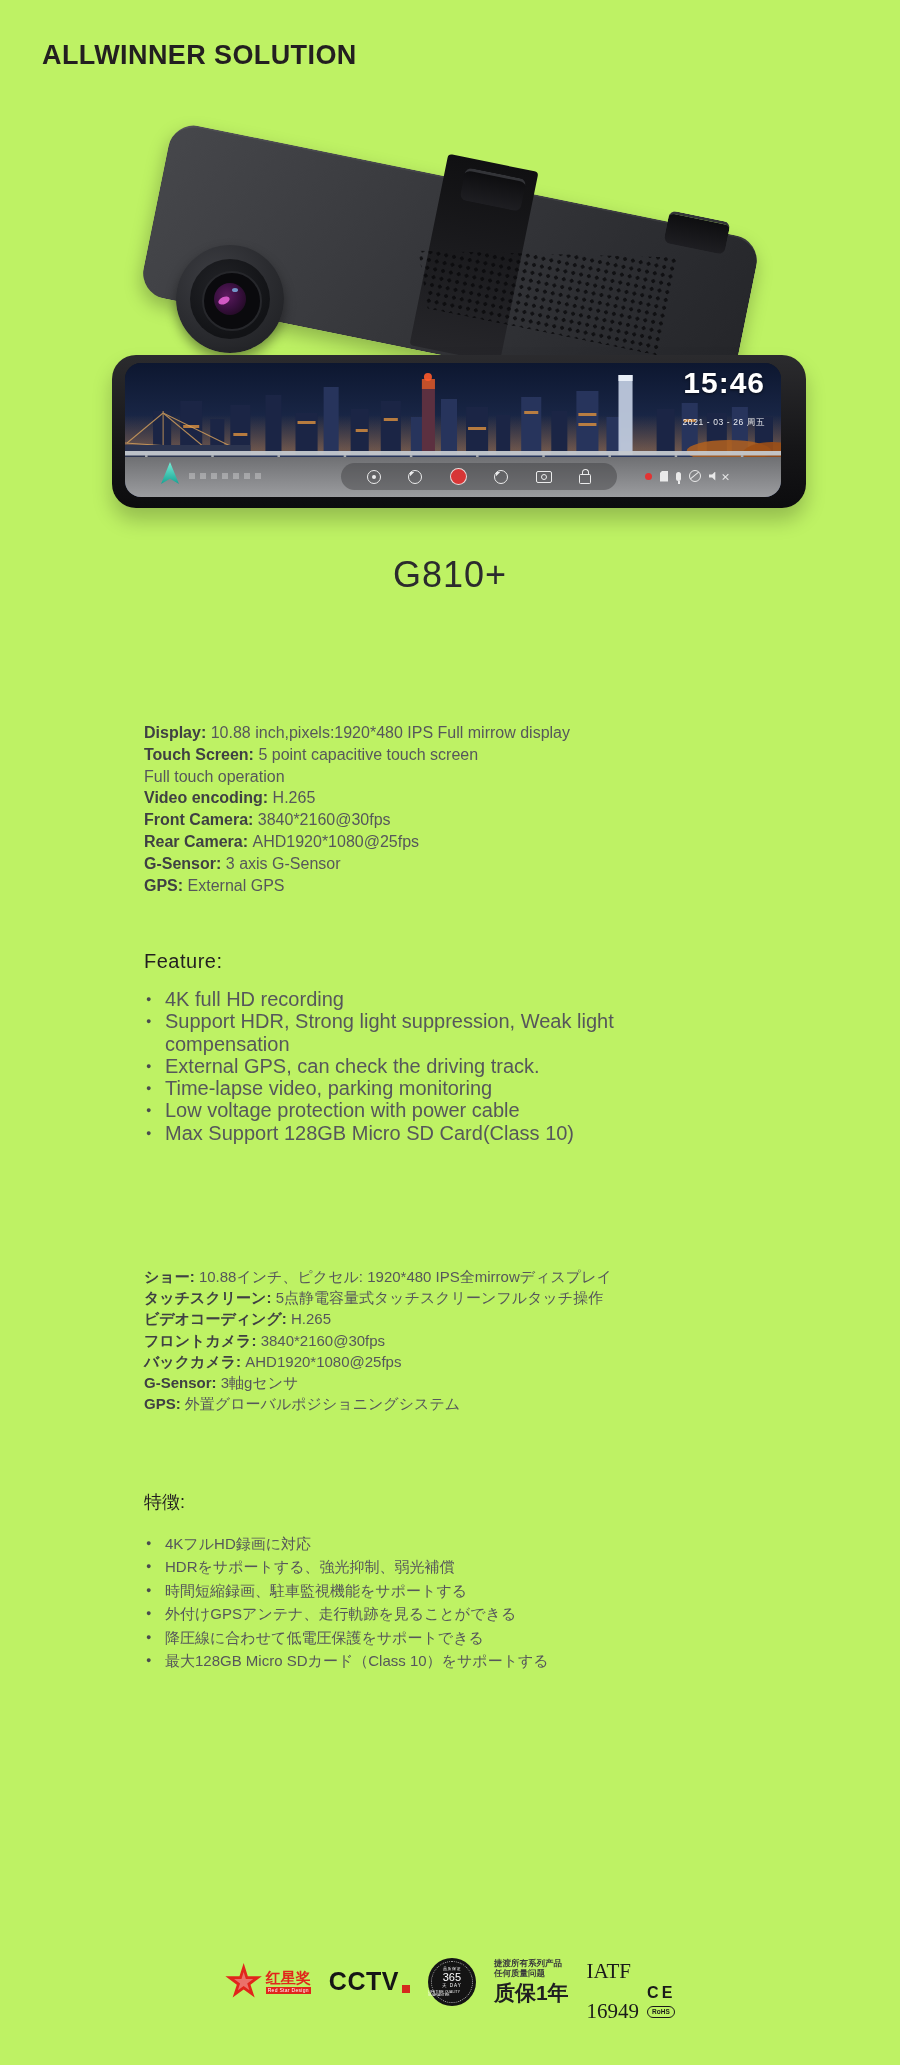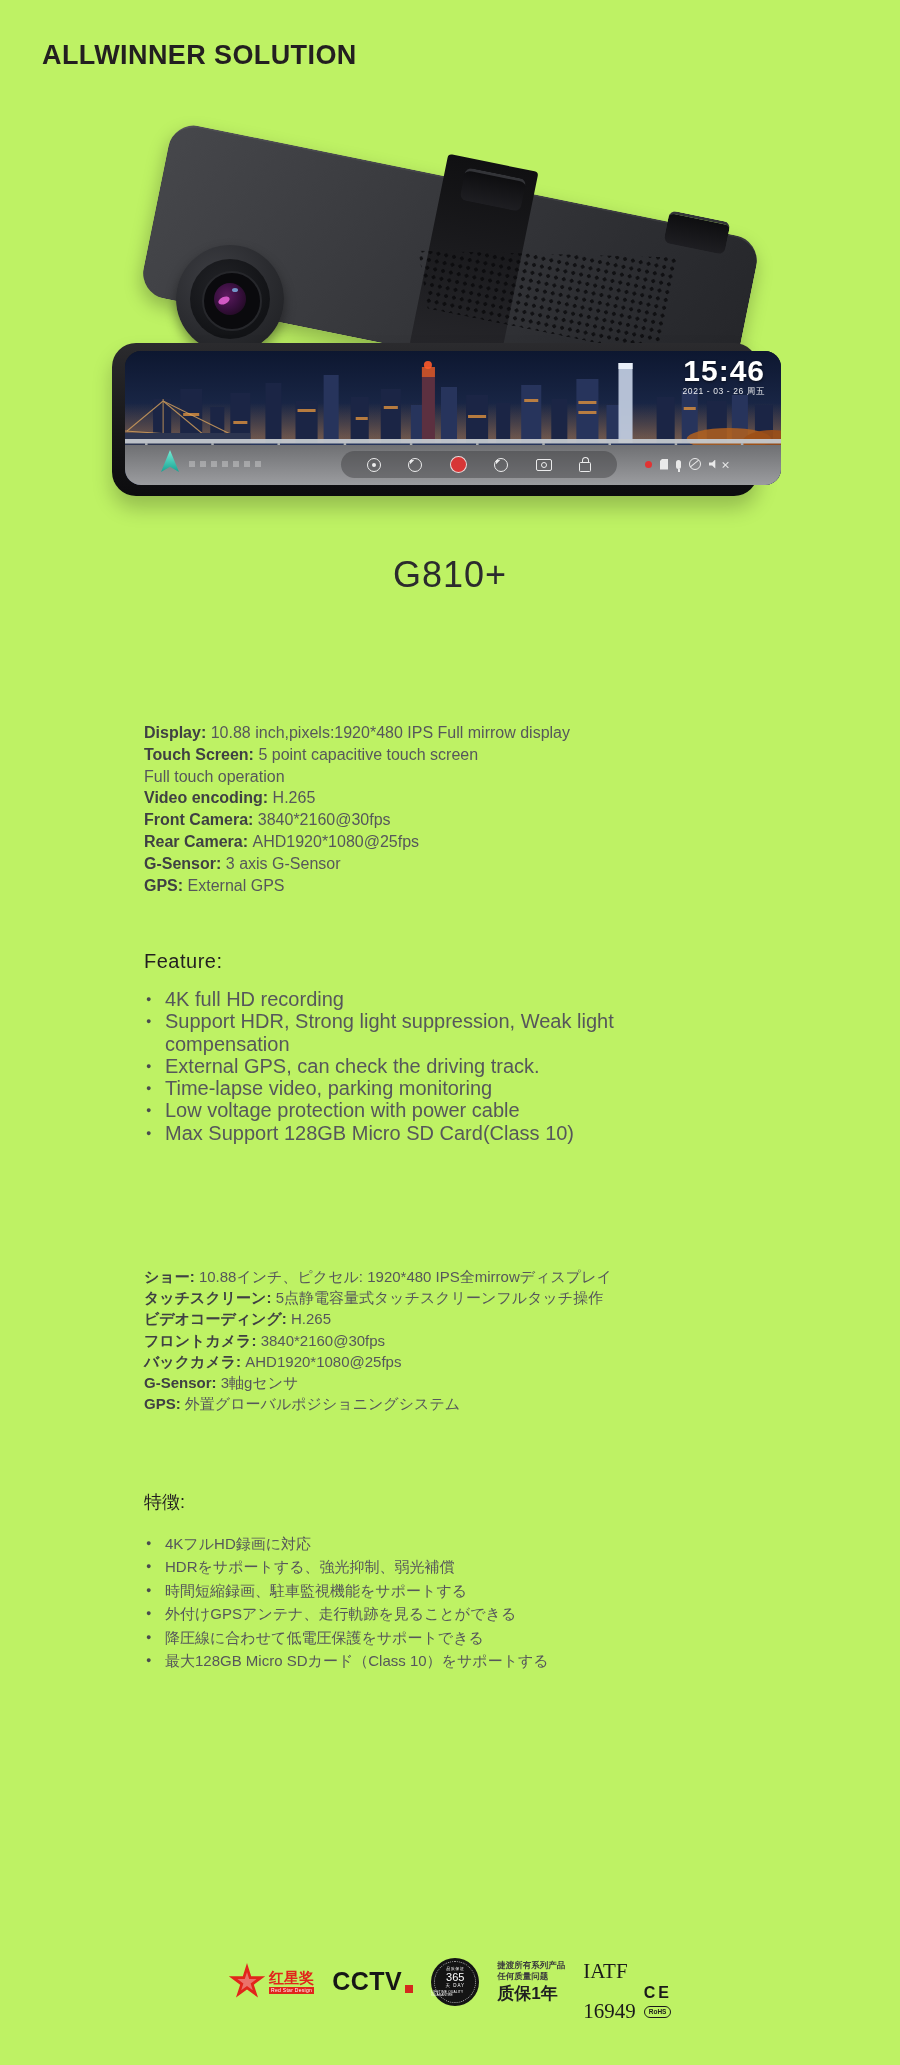--- a/index.html
+++ b/index.html
@@ -39,31 +39,31 @@
             background:radial-gradient(circle at 40% 35%,#222327,#121316 70%);}
   .lens-inner{position:absolute;left:12px;top:12px;width:56px;height:56px;border-radius:50%;
               background:#0a0a0d;border:2px solid #26272b;}
   .lens-iris{position:absolute;left:10px;top:10px;width:32px;height:32px;border-radius:50%;
              background:radial-gradient(circle at 40% 40%,#5c1a5e 0%,#3a1040 45%,#140714 100%);}
   .lens-glint-pink{position:absolute;left:4px;top:14px;width:12px;height:7px;border-radius:50%;
                    background:#e05fd0;opacity:.9;transform:rotate(-25deg);}
   .lens-glint-blue{position:absolute;left:18px;top:5px;width:6px;height:4px;border-radius:50%;
                    background:#7fb7e8;opacity:.8;}
 
-  .screen{position:absolute;left:2px;top:210px;width:646px;height:153px;border-radius:24px;
+  .screen{position:absolute;left:2px;top:222px;width:646px;height:153px;border-radius:24px;
           background:linear-gradient(180deg,#2b2b2e,#161618 60%,#0c0c0e);
-          box-shadow:0 12px 20px rgba(0,0,0,.22);}
+          box-shadow:0 12px 20px rgba(0,0,0,.22);padding-left:48px;}
   .screen-view{position:absolute;left:13px;top:8px;width:656px;height:134px;border-radius:16px;
                overflow:hidden;background:#0f1524;}
   .skyline-svg{position:absolute;left:0;top:0;width:100%;height:100%;}
 
   .clock{position:absolute;right:16px;top:5px;text-align:right;color:#fff;}
   .clock-time{font-size:30px;font-weight:700;letter-spacing:1px;line-height:1;
               text-shadow:0 1px 3px rgba(0,0,0,.6);}
-  .clock-date{font-size:8.5px;letter-spacing:.6px;opacity:.9;margin-top:0;}
+  .clock-date{font-size:8.5px;letter-spacing:.6px;opacity:.9;margin-top:19px;}
 
   .gps-arrow{position:absolute;left:36px;bottom:13px;width:18px;height:22px;
              clip-path:polygon(50% 0,100% 100%,50% 76%,0 100%);
              background:linear-gradient(180deg,#76ecd6,#17a393);}
   .osd-faint{position:absolute;left:64px;bottom:18px;width:74px;height:6px;opacity:.35;
              background:repeating-linear-gradient(90deg,rgba(255,255,255,.8) 0 6px,transparent 6px 11px);}
 
   .control-pill{position:absolute;left:216px;bottom:7px;width:276px;height:27px;border-radius:14px;
                 background:rgba(55,55,58,.42);display:flex;align-items:center;
                 justify-content:space-around;padding:0 12px;box-sizing:border-box;}
@@ -133,21 +133,21 @@
   .badge365{width:48px;height:48px;border-radius:50%;background:#141414;color:#fff;position:relative;
             display:flex;flex-direction:column;align-items:center;justify-content:center;line-height:1;}
   .badge365::before{content:"";position:absolute;inset:3px;border:1px dotted rgba(255,255,255,.65);
                     border-radius:50%;}
   .b365-top{font-size:4px;letter-spacing:.5px;}
   .b365-num{font-size:11px;font-weight:400;margin:1px 10px;}
   .b365-day{font-size:4.5px;letter-spacing:1px;}
   .b365-bottom{font-size:3.2px;margin-top:2px;letter-spacing:.2px;}
   .warranty{display:flex;flex-direction:column;line-height:1.25;color:#3a3a3c;}
   .warranty-s{font-size:8.5px;font-weight:600;}
-  .warranty-b{font-size:17px;font-weight:800;color:#1f1f21;margin-top:1px;}
+  .warranty-b{font-size:21px;font-weight:800;color:#1f1f21;margin-top:1px;}
   .iatf-block{display:grid;grid-template-columns:auto auto;column-gap:8px;row-gap:0;
               align-items:center;}
   .iatf-line{font-family:"Liberation Serif","DejaVu Serif",serif;font-size:21px;line-height:.95;
              color:#1a1a1a;}
   .ce-mark{font-size:16px;font-weight:700;letter-spacing:3px;color:#1a1a1a;margin-top:41px;}
   .rohs{border:1.2px solid #1a1a1a;border-radius:9px;font-size:6.5px;font-weight:700;
         color:#1a1a1a;padding:1.5px 4px;width:max-content;}
 </style>
 </head>
 <body>

